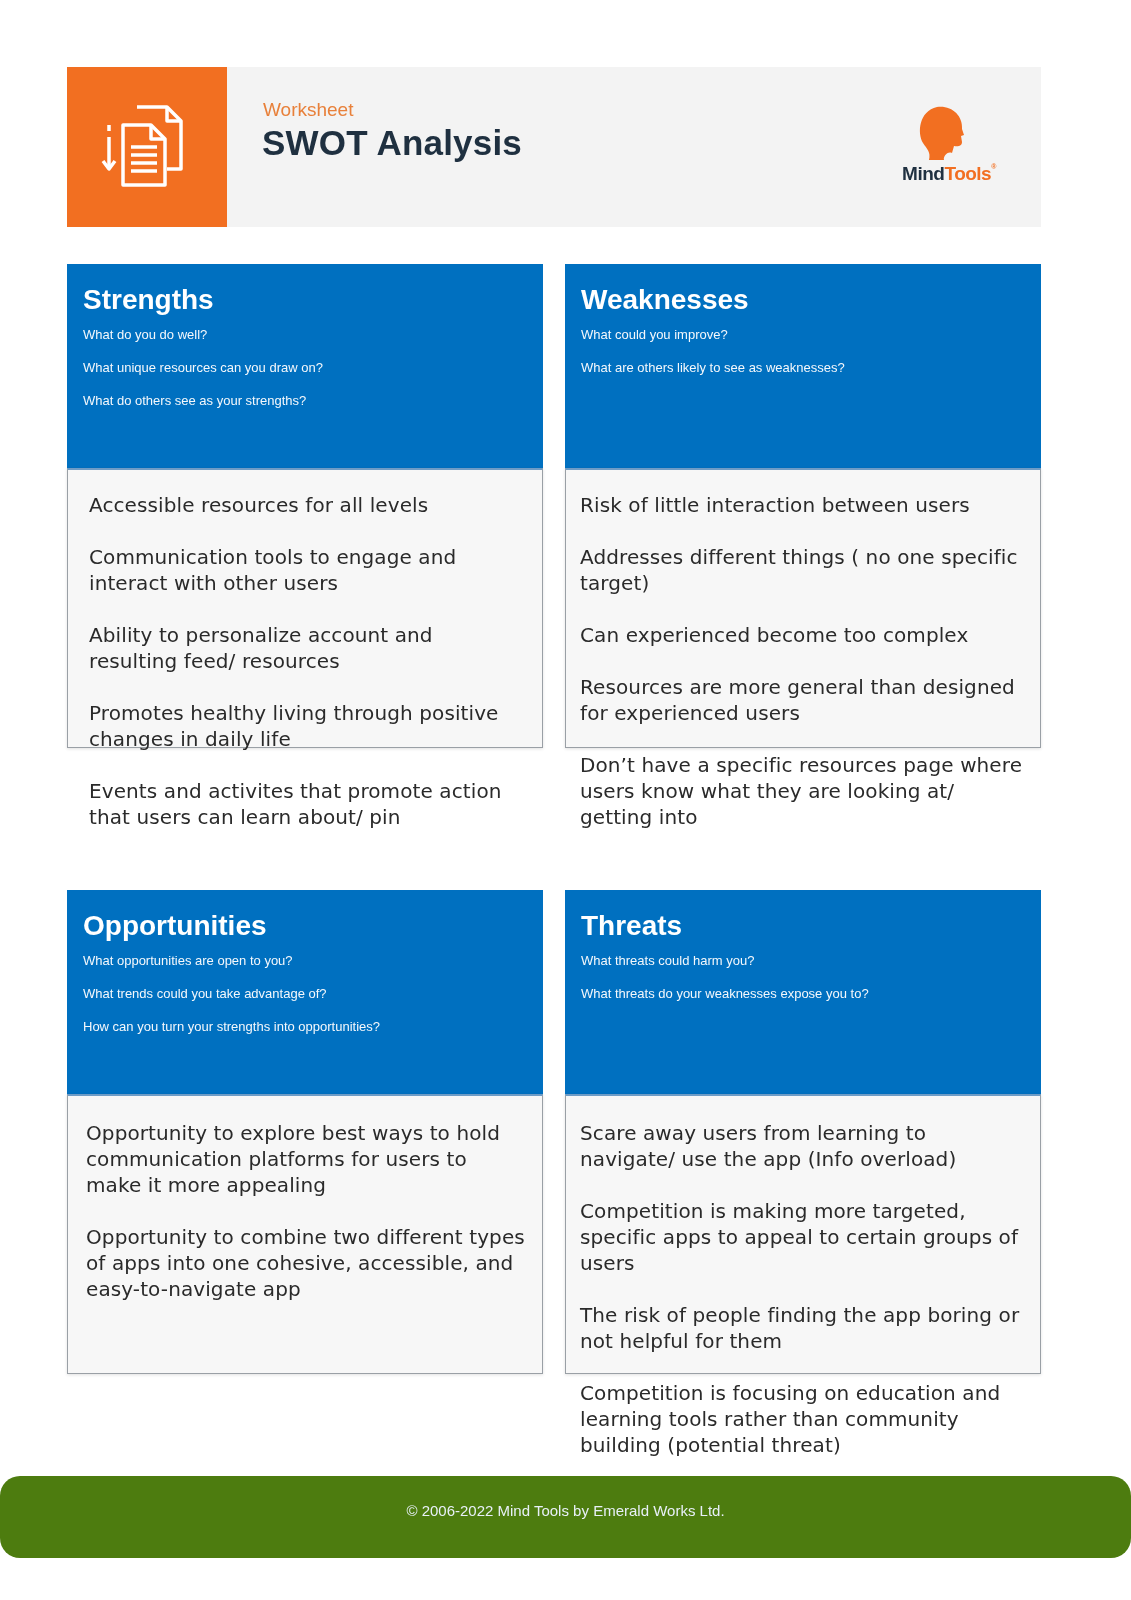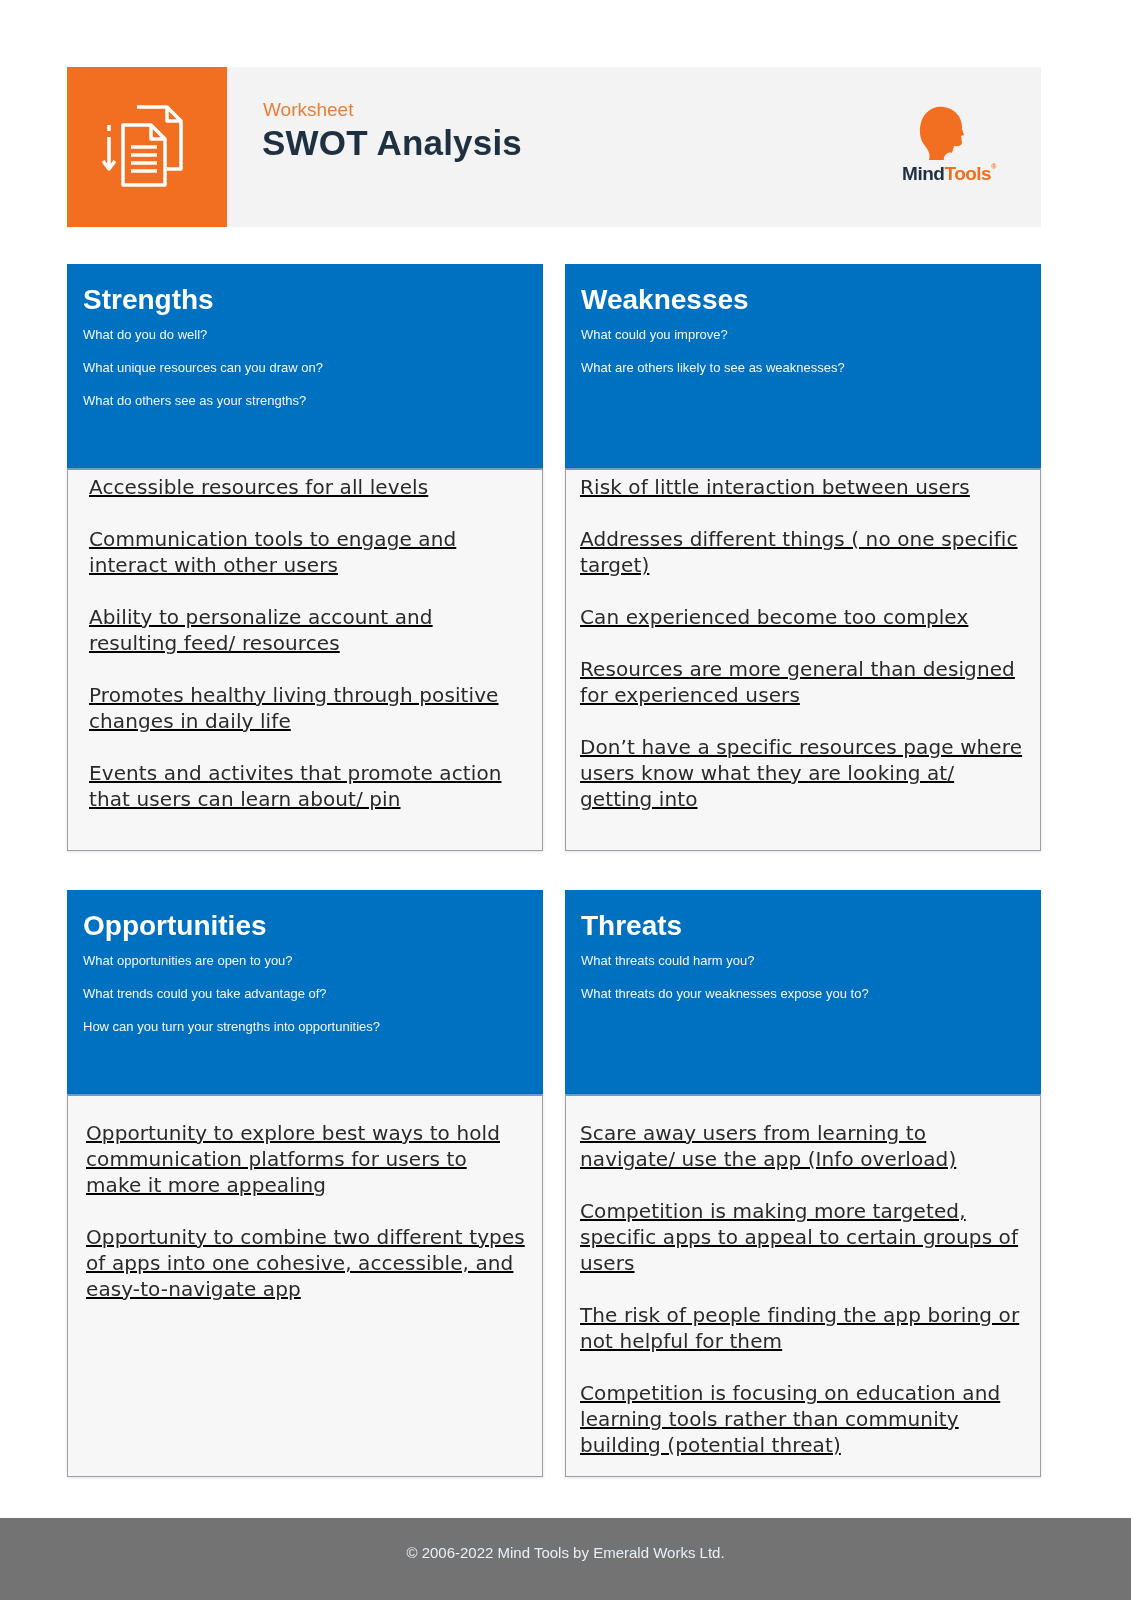--- a/index.html
+++ b/index.html
@@ -34,38 +34,37 @@
 
   .quad { position: absolute; width: 476px; }
   .quad-head {
     background: #0070c0; color: #fff; height: 204px; box-sizing: border-box;
     padding: 20px 16px 0 16px;
   }
   .quad-title { font-size: 28px; font-weight: bold; margin-bottom: 8px; }
   .quad-q { font-size: 13px; line-height: 21px; margin-bottom: 12px; color: #f4f8fc; }
   .quad-body {
     background: #f7f7f7; border: 1px solid #9aa0a6; border-top: 2px solid #6e9cc6;
-    box-sizing: border-box; height: 383px; padding: 4px 16px 0 21px;
+    box-sizing: border-box; height: 280px; padding: 22px 16px 0 21px;
     box-shadow: 0 1px 3px rgba(0,0,0,0.12);
-    text-decoration: underline;
   }
   .quad-item {
     font-family: "DejaVu Sans", sans-serif; font-size: 20px; line-height: 26px; color: #2a2a2a;
     margin-bottom: 26px; letter-spacing: 0.1px;
   }
   .q-s { left: 67px; top: 264px; }
   .q-w { left: 565px; top: 264px; }
   .q-o { left: 67px; top: 890px; border-radius: 18px; }
   .q-t { left: 565px; top: 890px; }
   .q-o .quad-body, .q-t .quad-body { padding-top: 24px; }
   .q-w .quad-body, .q-t .quad-body { padding-left: 14px; }
   .q-o .quad-body { padding-left: 18px; }
 
   .footer {
-    position: absolute; left: 0; top: 1518px; width: 1131px; height: 82px; background: #737373;
+    position: absolute; left: 0; top: 1476px; width: 1131px; height: 82px; background: #4d7c0f; border-radius: 20px;
   }
   .footer-text {
     position: absolute; left: 0; top: 26px; width: 1131px; text-align: center;
     color: #e8f0f8; font-size: 15px;
   }
 </style>
 </head>
 <body>
 
 <div class="banner">

